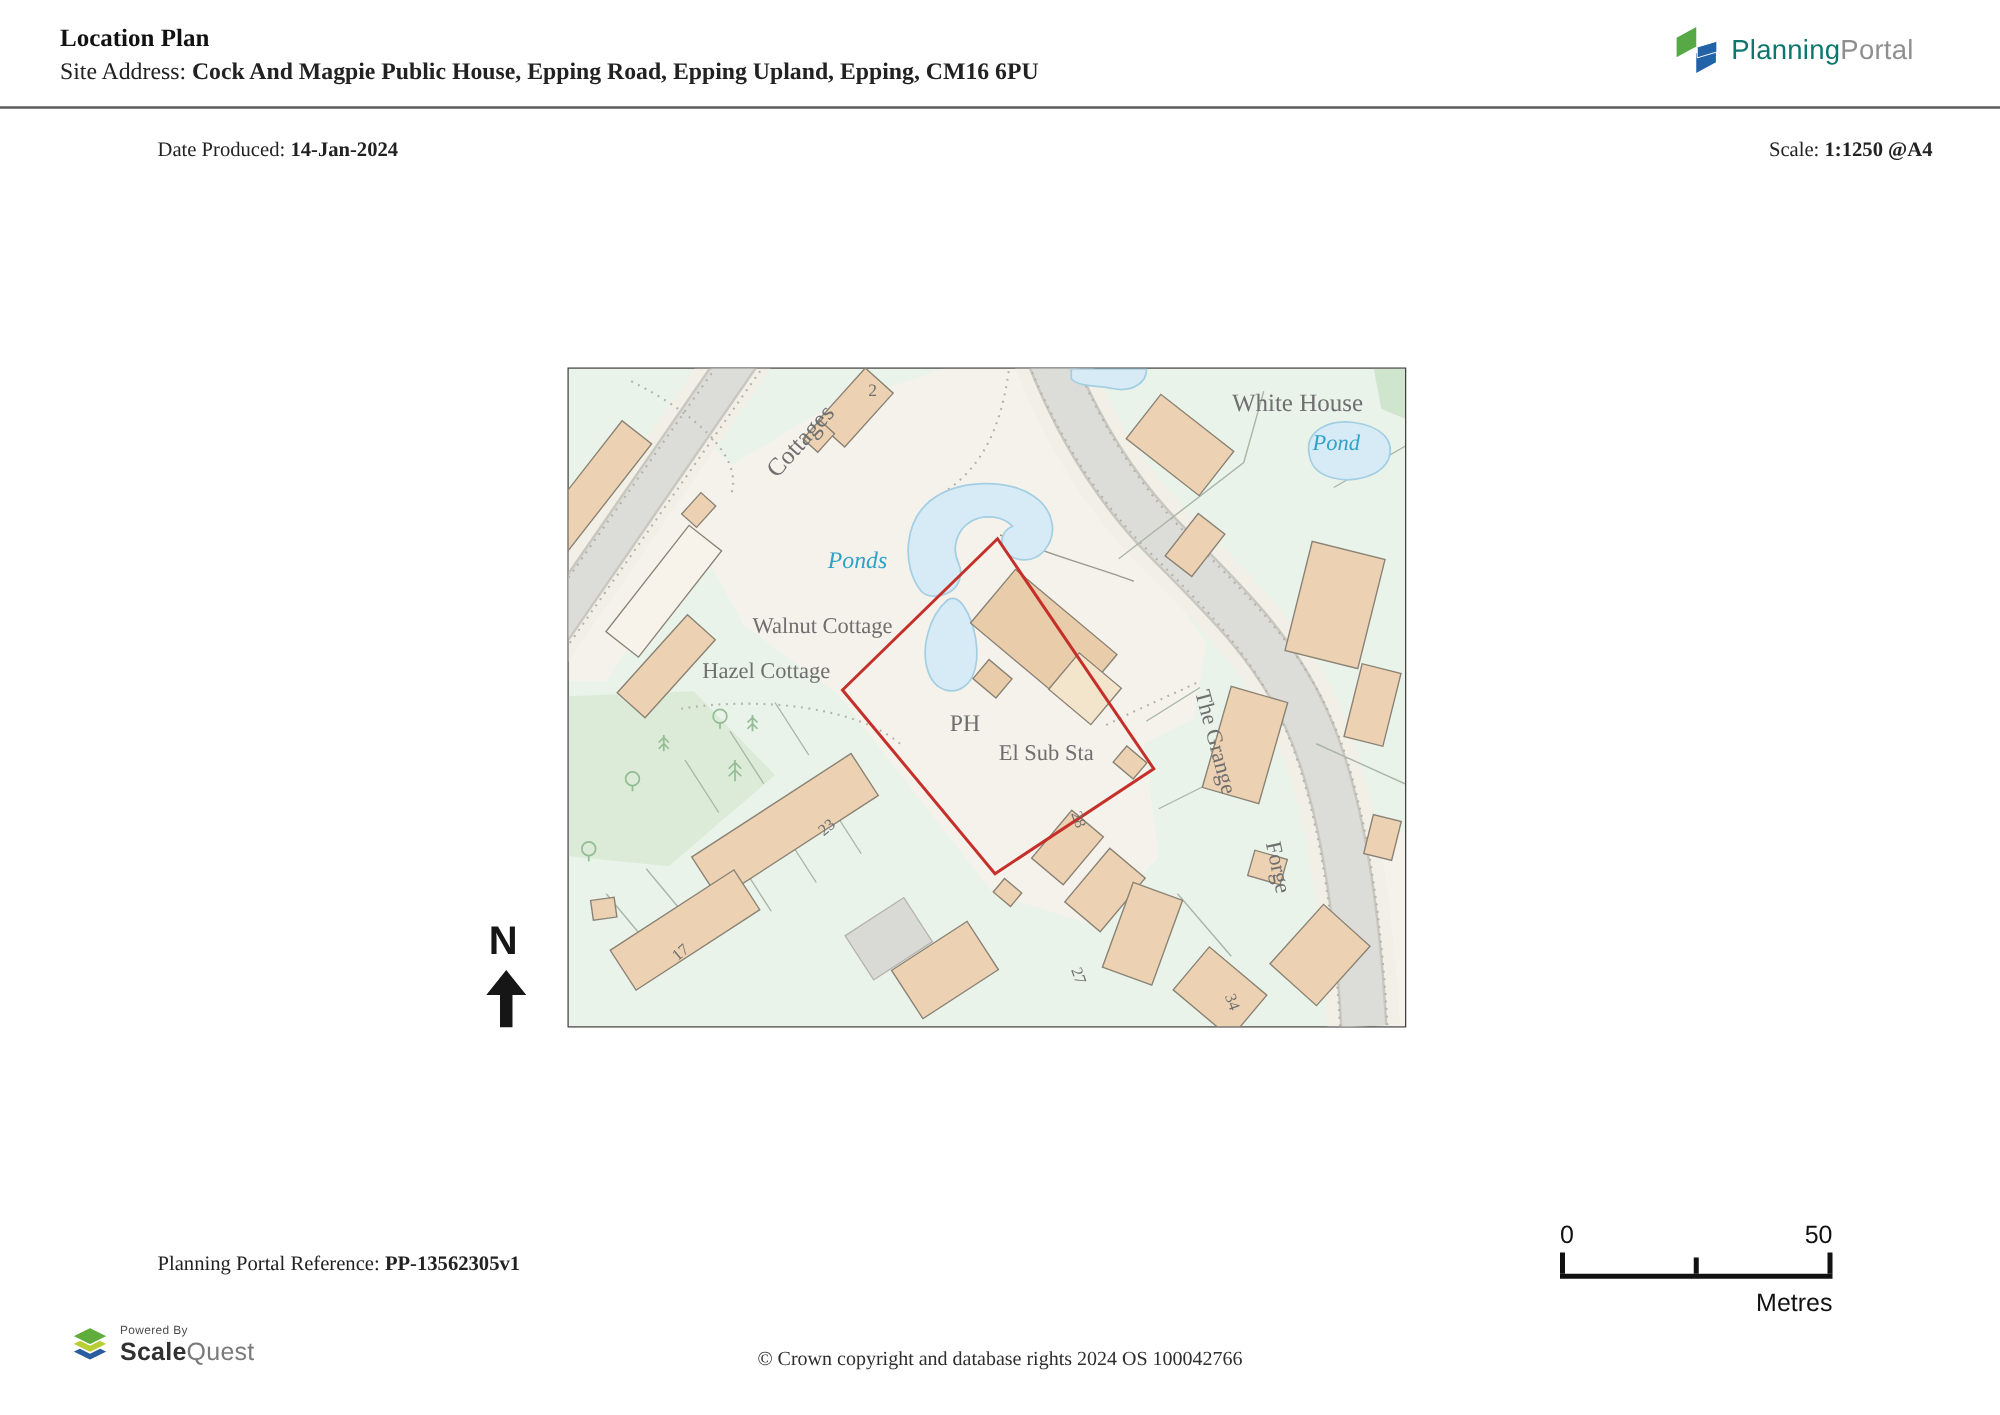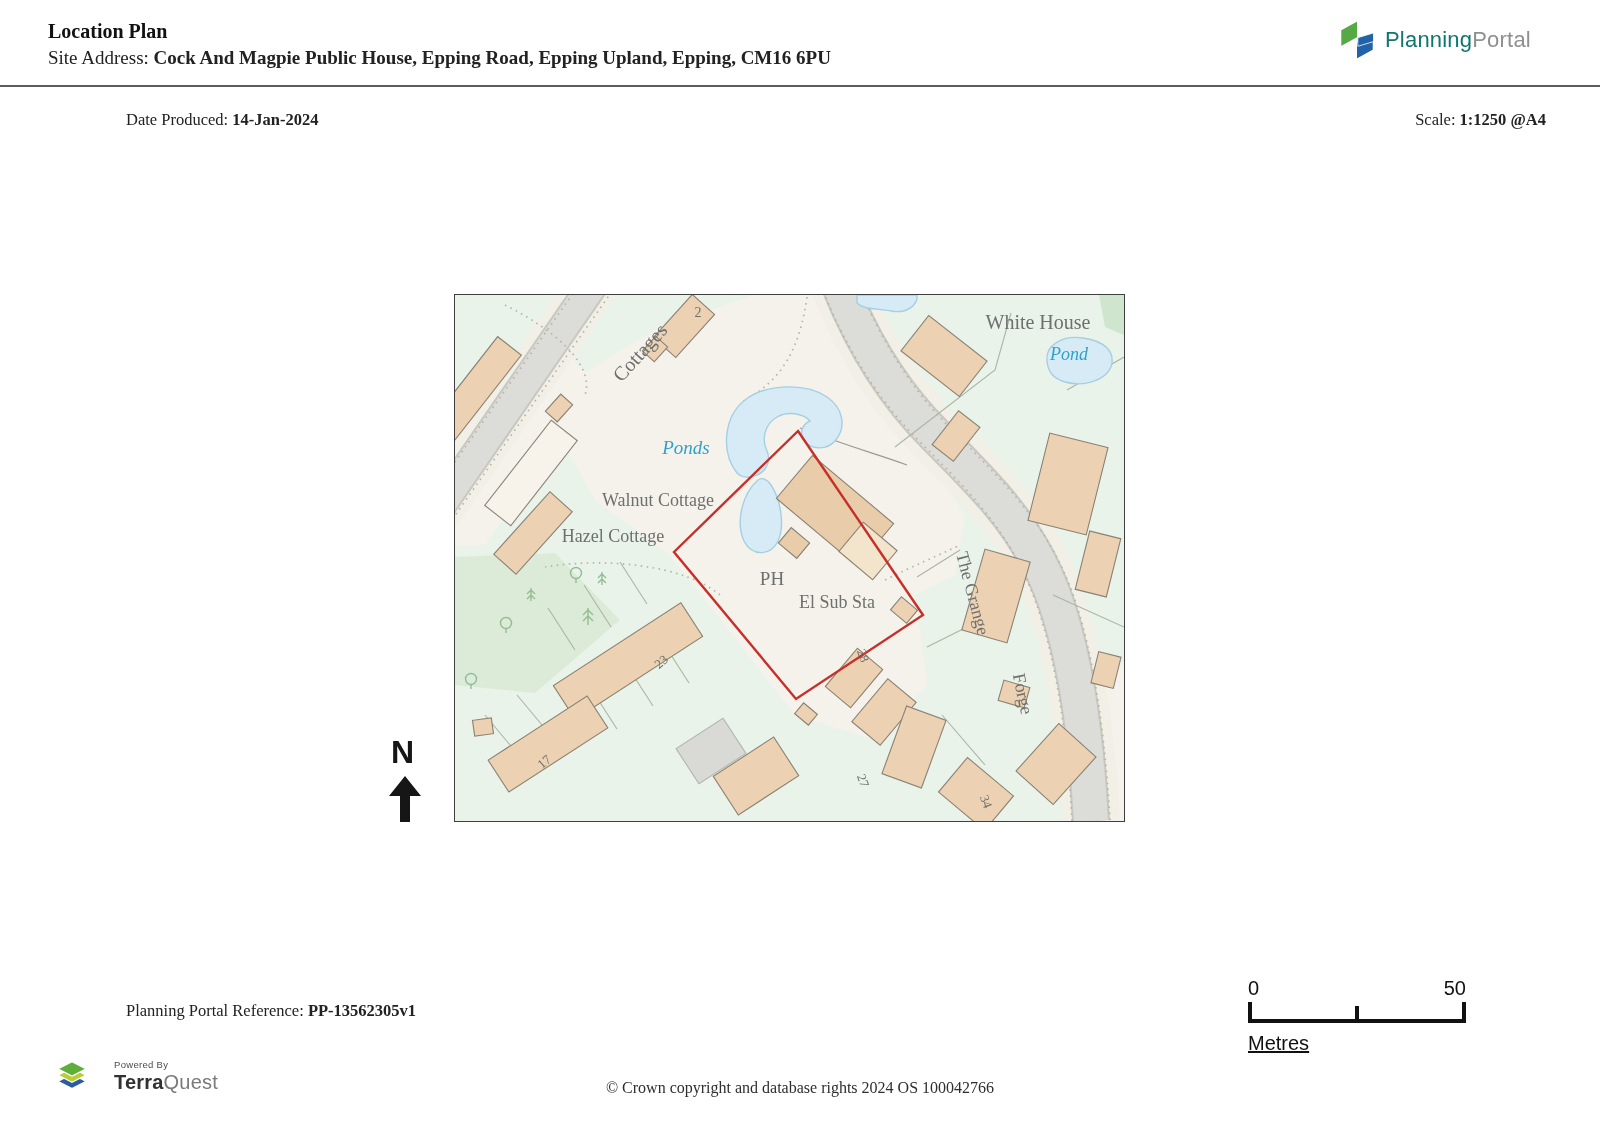--- a/index.html
+++ b/index.html
@@ -28,23 +28,23 @@
   
   .ref-line{left:126px;top:1001px;font-size:16.5px;color:#222;}
   .ref-line b{font-weight:bold;}
   .copyright{left:0;right:0;top:1079px;text-align:center;font-size:16px;color:#2e2e2e;}
   
   .scalebar{left:1248px;top:978px;width:218px;font-family:"Liberation Sans",sans-serif;color:#111;}
   .scalebar .nums{display:flex;justify-content:space-between;font-size:20px;line-height:20px;}
   .scalebar .bar{position:relative;height:17px;margin-top:4px;border-bottom:4px solid #111;}
   .scalebar .tick{position:absolute;bottom:0;width:4px;height:17px;background:#111;}
   .scalebar .t0{left:0;} .scalebar .t1{left:50%;margin-left:-2px;height:13px;} .scalebar .t2{right:0;}
-  .scalebar .unit{text-align:left;font-size:20px;margin-top:9px;text-decoration:underline;}
-  
-  .tq-logo{left:56px;top:1058px;display:flex;align-items:center;gap:26px;font-family:"Liberation Sans",sans-serif;}
+  .scalebar .unit{text-align:right;font-size:20px;margin-top:9px;}
+  
+  .tq-logo{left:56px;top:1058px;display:flex;align-items:center;gap:8px;font-family:"Liberation Sans",sans-serif;}
   .tq-text{display:flex;flex-direction:column;line-height:1;}
   .tq-pb{font-size:9.5px;color:#4c4c4c;margin-bottom:2px;letter-spacing:.3px;}
   .tq-word{font-size:20px;letter-spacing:.2px;}
   .tq-word .b1{font-weight:bold;color:#313131;}
   .tq-word .b2{color:#7a7a7a;}
 </style>
 </head>
 <body>
 
 <div class="abs doc-title">Location Plan</div>
@@ -232,17 +232,17 @@
 </div>
 
 <div class="abs tq-logo">
   <svg width="32" height="36" viewBox="0 0 36 36">
     <polygon points="18,16 34,24 18,32 2,24" fill="#2a5d9f" stroke="#ffffff" stroke-width="1.4"></polygon>
     <polygon points="18,9 34,17 18,25 2,17" fill="#b8cf33" stroke="#ffffff" stroke-width="1.4"></polygon>
     <polygon points="18,2 34,10 18,18 2,10" fill="#5fae3c" stroke="#ffffff" stroke-width="1.4"></polygon>
   </svg>
   <div class="tq-text">
     <span class="tq-pb">Powered By</span>
-    <span class="tq-word"><span class="b1">Terra</span><span class="b2">Quest</span></span>
+    <span class="tq-word"><span class="b1">Scale</span><span class="b2">Quest</span></span>
   </div>
 </div>
 
 <div class="abs copyright">© Crown copyright and database rights 2024 OS 100042766</div>
 
 </body></html>

